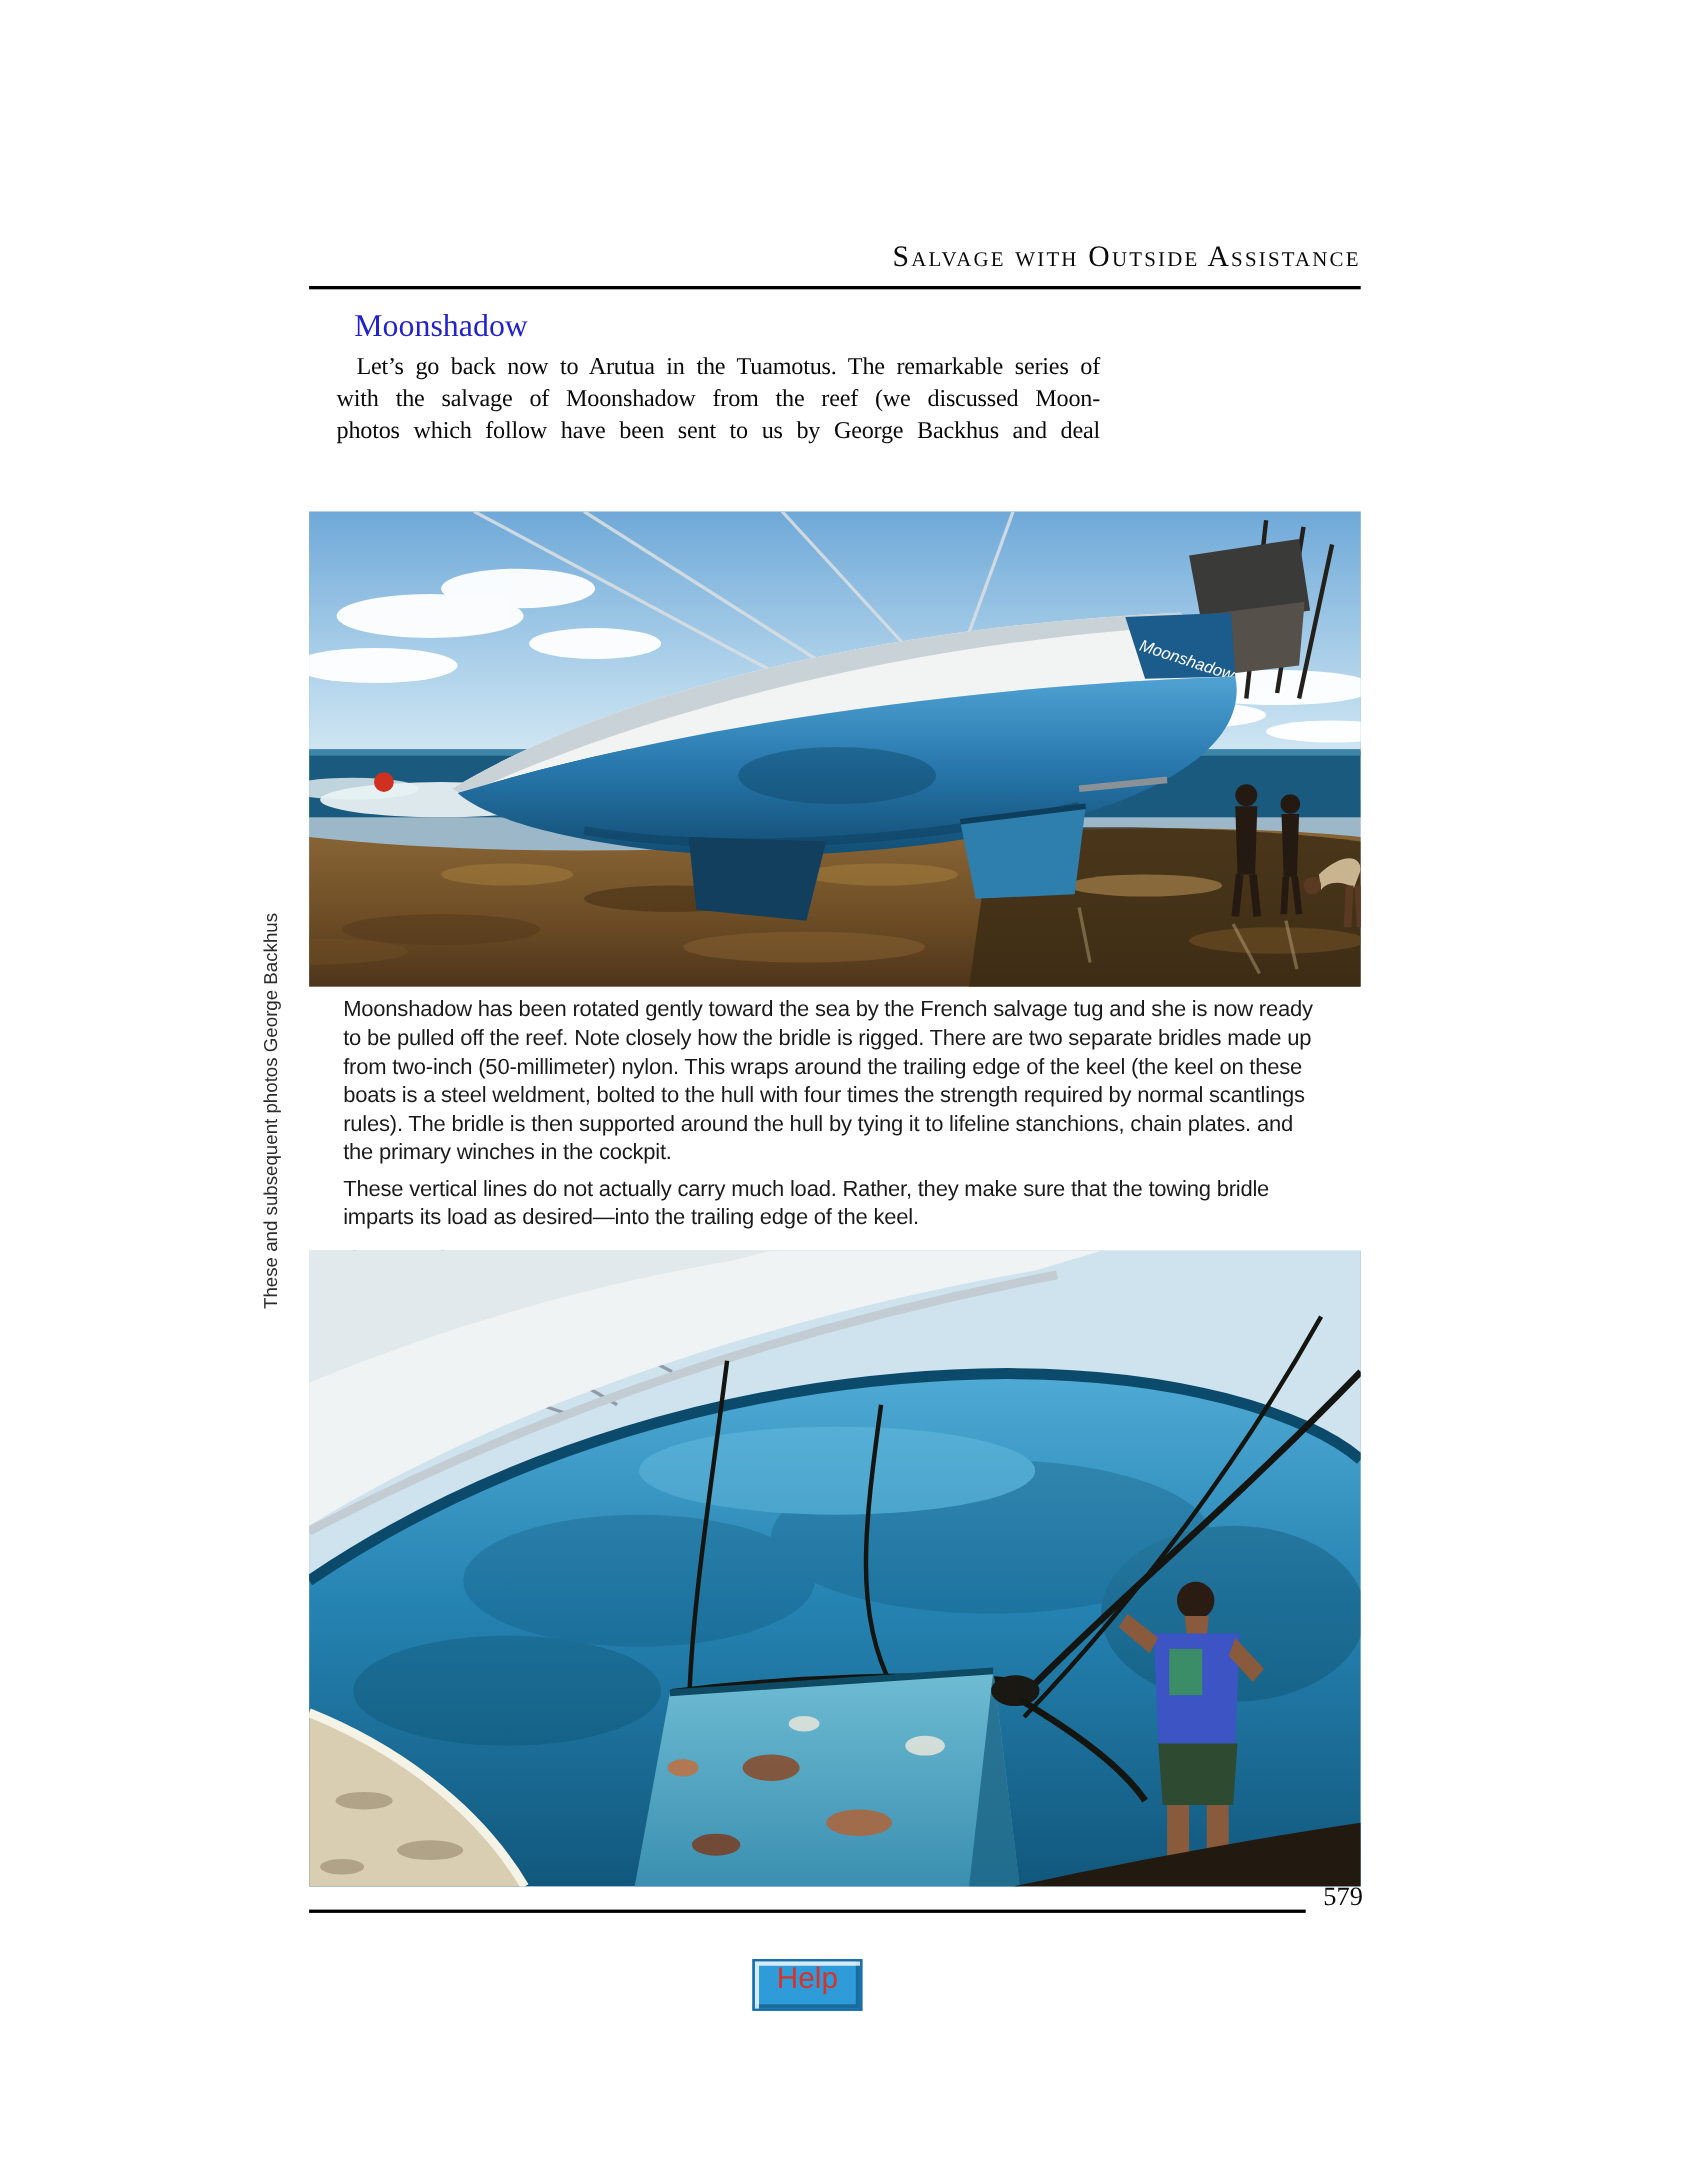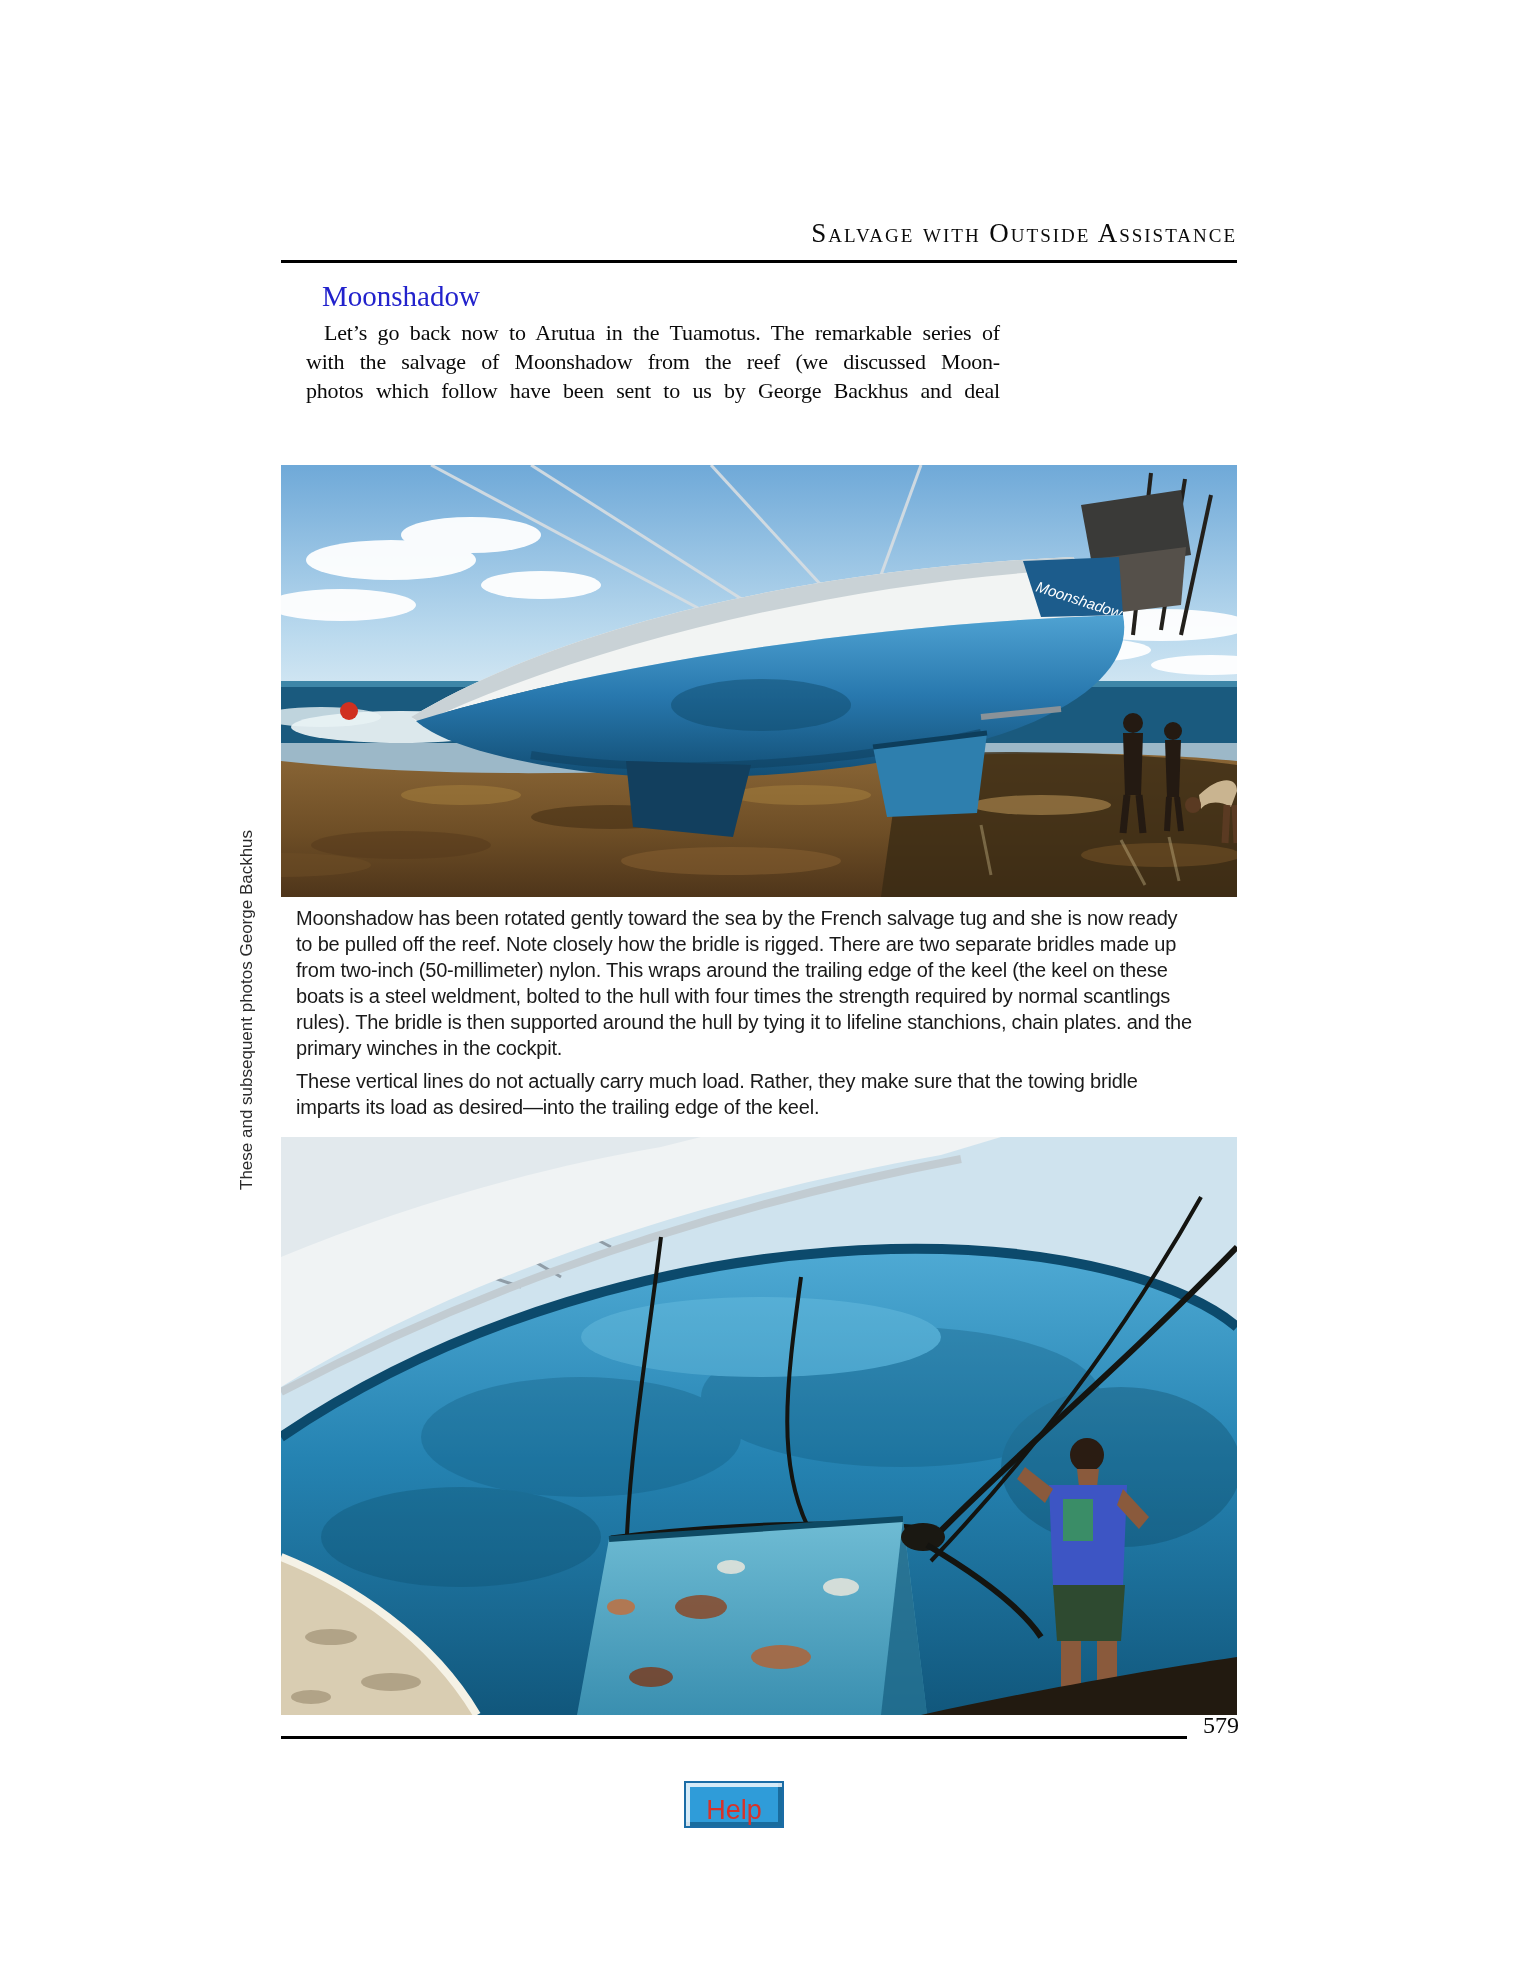--- a/index.html
+++ b/index.html
@@ -28,31 +28,31 @@
 
   
   .photo-credit{position:absolute;left:237px;top:1190px;transform:rotate(-90deg);
     transform-origin:0 0;width:372px;font-family:"Liberation Sans",sans-serif;
     font-size:17px;color:#2b2b2b;white-space:nowrap;}
 
   
   .captions{position:absolute;top:905px;left:296px;width:900px;
     font-family:"Liberation Sans",sans-serif;font-size:20px;line-height:26px;
     letter-spacing:-0.2px;color:#1a1a1a;}
-  .captions p{margin:0 0 7px 0;}
+  .captions p{margin:0 0 7px 16px;}
 
   
   .page-number{position:absolute;top:1712px;left:1203px;font-size:24px;color:#0a0a0a;}
   .footer-rule{position:absolute;top:1736px;left:281px;width:906px;height:3px;background:#000;}
 
   
   .help-button{position:absolute;top:1781px;left:684px;width:100px;height:47px;
     box-sizing:border-box;background:#2f9cd9;border:2px solid #1a6ca6;
     box-shadow:inset 4px 4px 0 rgba(255,255,255,0.8), inset -4px -4px 0 rgba(8,70,110,0.55);
-    display:flex;align-items:flex-end;justify-content:center;cursor:pointer;padding:0;}
+    display:flex;align-items:flex-start;justify-content:center;cursor:pointer;padding:0;}
   .help-button span{font-family:"Liberation Sans",sans-serif;font-size:27px;color:#d93228;}
 </style>
 </head>
 <body>
 
 <div id="page">
 
   <div class="running-header">Salvage with Outside Assistance</div>
   <div class="header-rule"></div>
 

